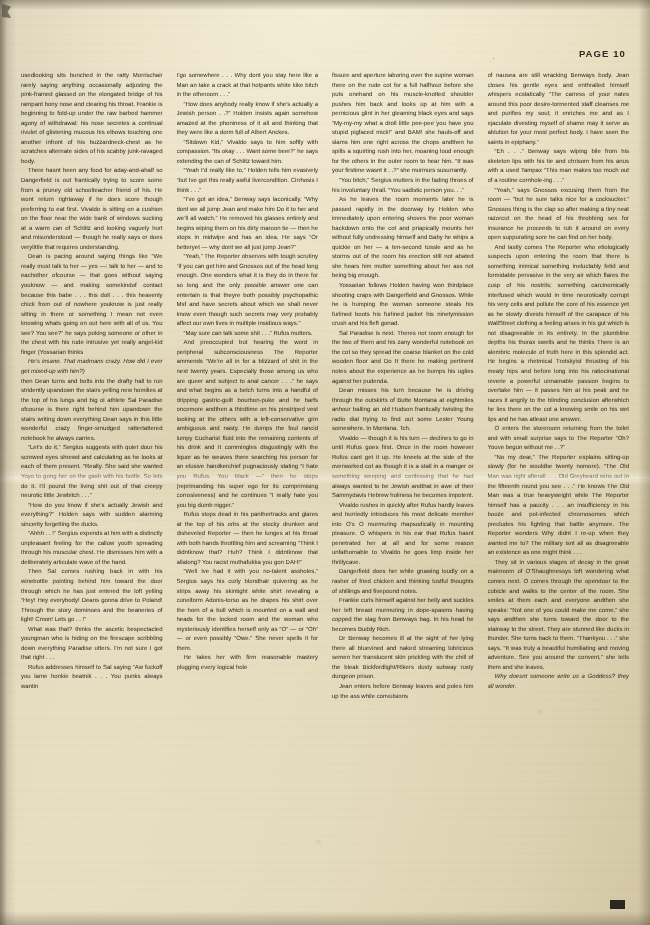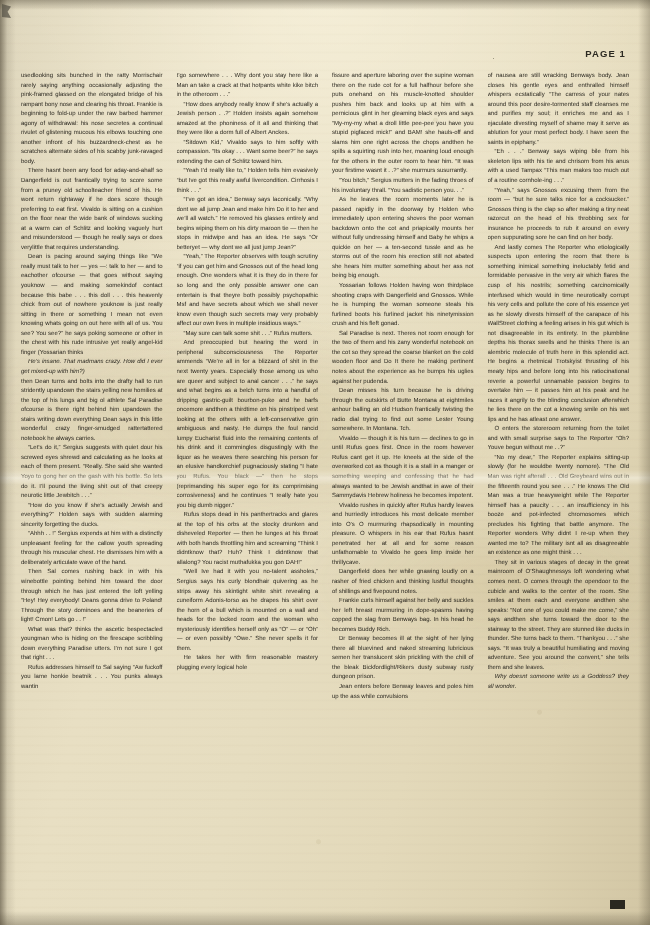--- a/index.html
+++ b/index.html
@@ -175,21 +175,21 @@
     mix-blend-mode: screen;
   }
 </style>
 </head>
 <body>
 
 <div id="page">
 
   <div id="masthead">
     <div id="header-mark">·</div>
-    <div id="page-number">PAGE 1</div>
+    <div id="page-number">PAGE 10</div>
   </div>
 
   <div id="columns">
     <div class="col">
         <p class="noindent">usedlooking sits bunched in the ratty Morrischair rarely saying anything occasionally adjusting the pink-framed glassed on the elongated bridge of his rampant bony nose and clearing his throat. Frankie is beginning to fold-up under the raw barbed hammer agony of withdrawal: his nose secretes a continual rivulet of glistening mucous his elbows touching one another infront of his buzzardneck-chest as he scratches alternate sides of his scabby junk-ravaged body.</p>
         <p class="indent">There hasnt been any food for aday-and-ahalf so Dangerfield is out frantically trying to score some from a pruney old schoolteacher friend of his. He wont return rightaway if he does score though preferring to eat first. Vivaldo is sitting on a cushion on the floor near the wide bank of windows sucking at a warm can of Schlitz and looking vaguely hurt and misunderstood — though he really says or does verylittle that requires understanding.</p>
         <p class="indent">Dean is pacing around saying things like “We really must talk to her — yes —: talk to her — and to eachother ofcourse — that goes without saying youknow — and making somekindof contact because this babe . . . this doll . . . this heavenly chick from out of nowhere youknow is just really sitting in there or something I mean not even knowing whats going on out here with all of us. You see? You see?” he says poking someone or other in the chest with his rude intrusive yet really angel-kid finger (Yossarian thinks</p>
         <p class="indent ital">He’s insane. That madmans crazy. How did I ever get mixed-up with him?)</p>
         <p class="noindent">then Dean turns and bolts into the drafty hall to run stridently upandown the stairs yelling new homilies at the top of his lungs and big ol athlete Sal Paradise ofcourse is there right behind him upandown the stairs writing down everything Dean says in this little wonderful crazy finger-smudged rattertattered notebook he always carries.</p>
         <p class="indent">“Let’s do it,” Sergius suggests with quiet dour his screwed eyes shrewd and calculating as he looks at each of them present. “Really. She said she wanted Yoyo to gong her on the gash with his bottle. So lets do it. I’ll pound the living shit out of that creepy neurotic little Jewbitch . . .”</p>

